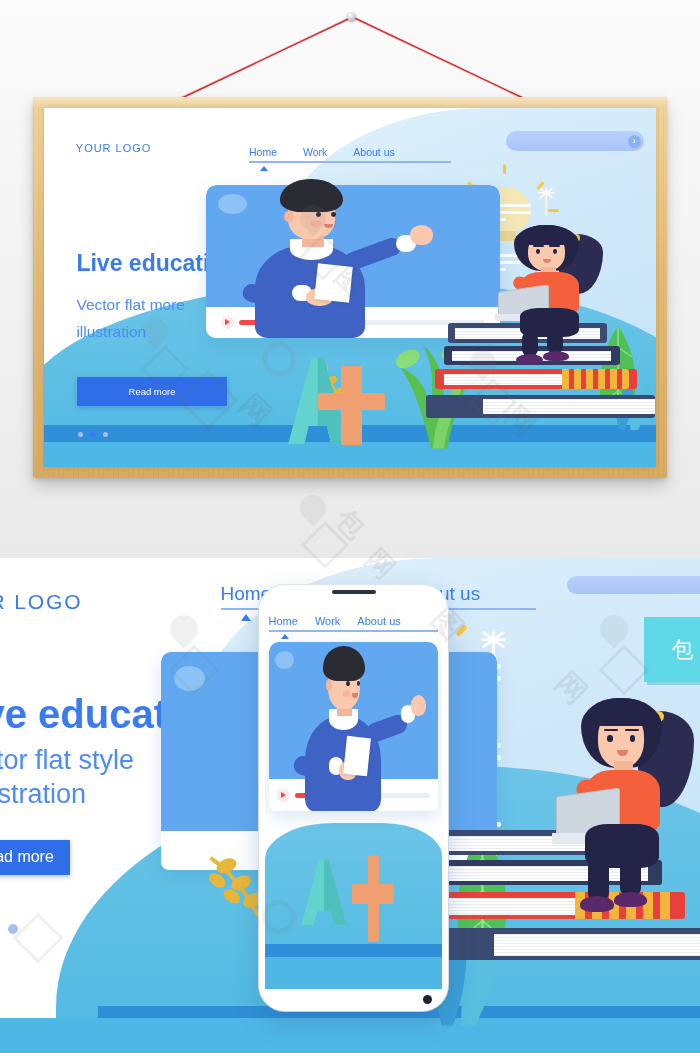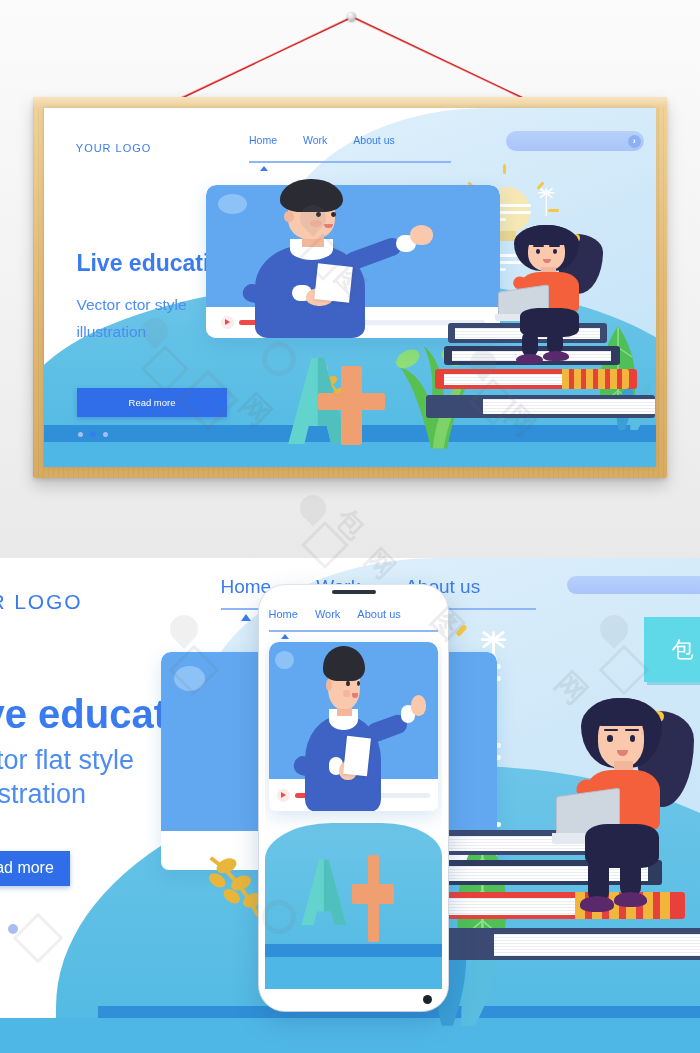--- a/index.html
+++ b/index.html
@@ -75,21 +75,21 @@
     position:absolute; left:0; bottom:7%; width:100%; height:4.6%;
     background:#2f8fd8;
   }
   .floor-lite {
     position:absolute; left:0; bottom:0; width:100%; height:7%;
     background:#4fb7e6;
   }
   .logo {
     position:absolute; color:#3a7cf0; letter-spacing:.09em; font-weight:400;
   }
-  .nav { position:absolute; display:flex; }
+  .nav { position:absolute; display:flex; align-items:flex-end; }
   .nav .nav-item {
     color:#3a7cf0; padding-bottom:5px; position:relative;
   }
   .nav-rule {
     position:absolute; left:0; bottom:0; height:1.5px; width:100%;
     background:#8fb6f7;
   }
   .nav-caret {
     position:absolute; left:11px; bottom:-8px;
     width:0;height:0;border-left:4px solid transparent;
@@ -104,21 +104,20 @@
     display:flex;align-items:center;justify-content:center;
     font-weight:700;
   }
 
   .h1 { position:absolute; color:#3a7cf0; font-weight:700; }
   .h2 { position:absolute; color:#4d8cf3; font-weight:400; line-height:1.22; }
   .cta {
     position:absolute; background:#2f6ee8; color:#fff;
     display:flex;align-items:center;justify-content:center;
     box-shadow:0 2px 5px rgba(40,90,210,.35);
-    margin-top:11px;
   }
   .dots { position:absolute; display:flex; align-items:center; }
   .dots i { display:block; border-radius:50%; background:#a8bdf2; }
   .dots i.on { background:#3a7cf0; }
 
   
   .vcard { position:absolute; background:#fff; border-radius:10px;
            box-shadow:0 6px 18px rgba(45,120,190,.18); overflow:hidden; }
   .vscreen { position:absolute; left:0; top:0; width:100%; background:#62a8f0;
              border-radius:10px 10px 0 0; overflow:hidden; }
@@ -281,21 +280,21 @@
               <div class="nav-item" style="font-size:10.5px;margin-right:26px;">Work</div>
               <div class="nav-item" style="font-size:10.5px;">About us</div>
               <div class="nav-caret"></div>
             </div>
 
             <div class="searchbar" style="left:75.5%;top:6.5%;width:22.5%;height:5.5%;padding-right:3px;">
               <div class="search-go" style="width:13px;height:13px;font-size:9px;">›</div>
             </div>
 
             <div class="h1" style="left:5.3%;top:39.5%;font-size:23px;">Live education</div>
-            <div class="h2" style="left:5.3%;top:52.5%;font-size:15.5px;">Vector ctor style</div>
+            <div class="h2" style="left:5.3%;top:52.5%;font-size:15.5px;">Vector flat more</div>
             <div class="h2" style="left:5.3%;top:59.8%;font-size:15.5px;">illustration</div>
 
             <div class="cta" style="left:5.4%;top:75%;width:24.5%;height:8%;font-size:9.5px;">Read more</div>
 
             <div class="dots" style="left:5.6%;top:90%;gap:7px;">
               <i style="width:5px;height:5px;"></i>
               <i class="on" style="width:6px;height:6px;"></i>
               <i style="width:5px;height:5px;"></i>
             </div>
 

